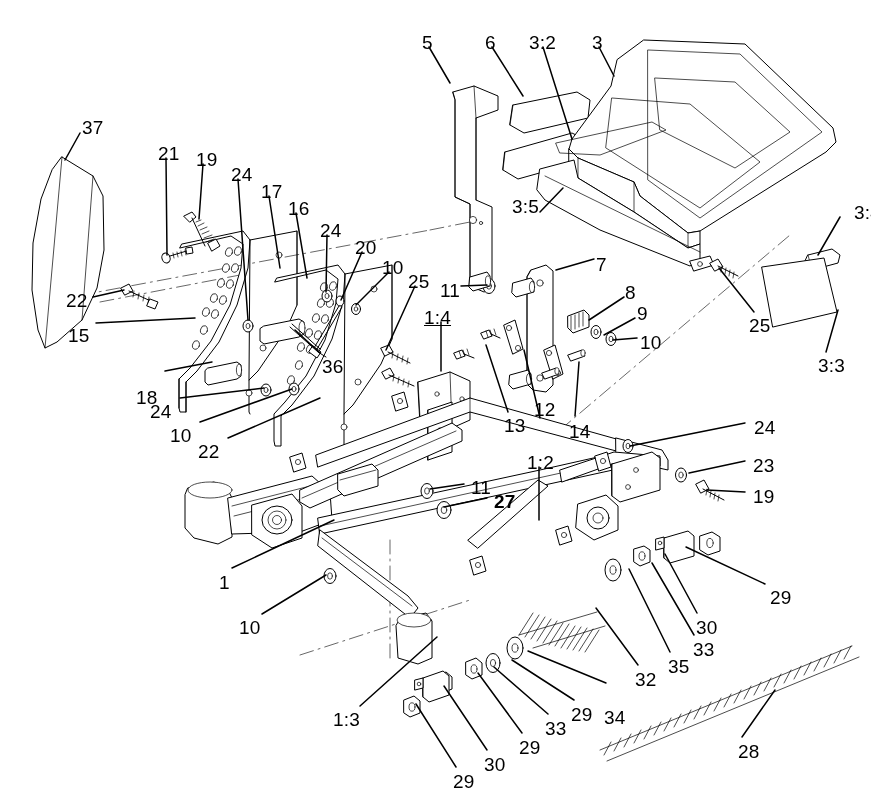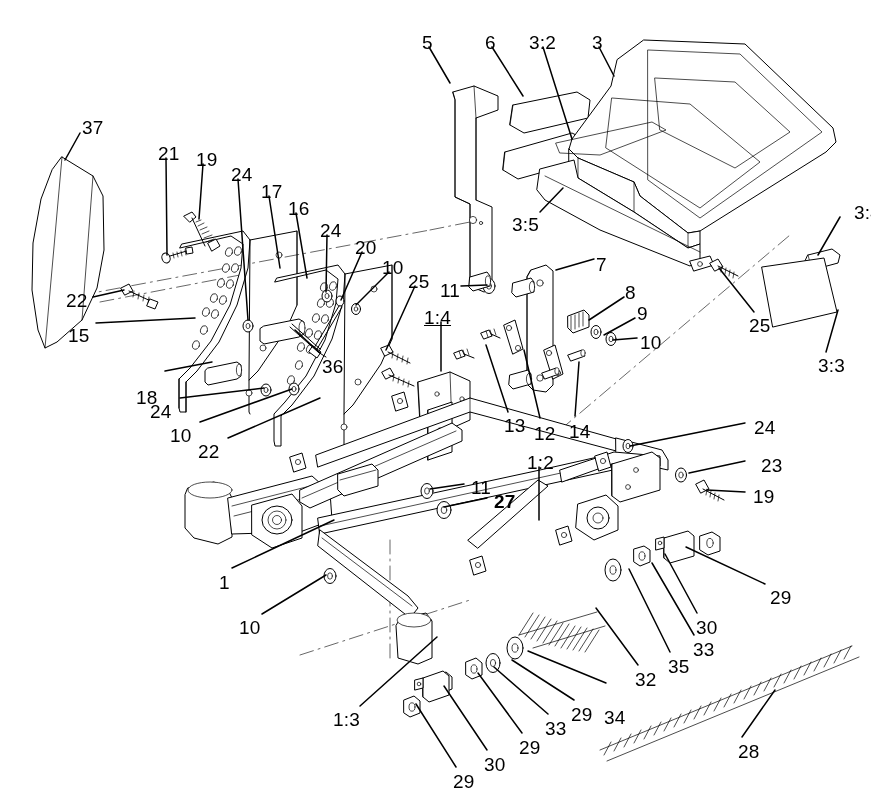--- a/index.html
+++ b/index.html
@@ -573,36 +573,36 @@
       <div class="callout-label" style="left: 68px; top: 326px;">15</div>
       <div class="callout-label" style="left: 136px; top: 375px; margin-top: 13px;">18</div>
       <div class="callout-label" style="left: 150px; top: 402px;">24</div>
       <div class="callout-label" style="left: 170px; top: 426px;">10</div>
       <div class="callout-label" style="left: 198px; top: 442px;">22</div>
       <div class="callout-label" style="left: 322px; top: 357px;">36</div>
       <div class="callout-label" style="left: 422px; top: 33px;">5</div>
       <div class="callout-label" style="left: 485px; top: 33px;">6</div>
       <div class="callout-label" style="left: 529px; top: 33px;">3:2</div>
       <div class="callout-label" style="left: 592px; top: 33px;">3</div>
-      <div class="callout-label" style="left: 512px; top: 215px;">3:5</div>
+      <div class="callout-label" style="left: 512px; top: 197px;">3:5</div>
       <div class="callout-label" style="left: 854px; top: 203px;">3:4</div>
       <div class="callout-label" style="left: 818px; top: 356px;">3:3</div>
       <div class="callout-label" style="left: 749px; top: 316px;">25</div>
       <div class="callout-label" style="left: 596px; top: 255px;">7</div>
       <div class="callout-label" style="left: 625px; top: 283px;">8</div>
       <div class="callout-label" style="left: 637px; top: 304px;">9</div>
       <div class="callout-label" style="left: 640px; top: 333px;">10</div>
       <div class="callout-label" style="left: 440px; top: 281px;">11</div>
       <div class="callout-label" style="left: 424px; top: 308px; text-decoration: underline;">1:4</div>
       <div class="callout-label" style="left: 504px; top: 416px;">13</div>
-      <div class="callout-label" style="left: 534px; top: 424px;">12</div>
+      <div class="callout-label" style="left: 534px; top: 400px;">12</div>
       <div class="callout-label" style="left: 569px; top: 422px;">14</div>
       <div class="callout-label" style="left: 527px; top: 453px;">1:2</div>
       <div class="callout-label" style="left: 754px; top: 418px;">24</div>
-      <div class="callout-label" style="left: 753px; top: 456px; margin-left: 8px;">23</div>
+      <div class="callout-label" style="left: 753px; top: 456px;">23</div>
       <div class="callout-label" style="left: 753px; top: 487px;">19</div>
       <div class="callout-label" style="left: 471px; top: 478px;">11</div>
       <div class="callout-label" style="left: 494px; top: 492px; font-weight: bold;">27</div>
       <div class="callout-label" style="left: 219px; top: 573px;">1</div>
       <div class="callout-label" style="left: 239px; top: 618px;">10</div>
       <div class="callout-label" style="left: 333px; top: 710px;">1:3</div>
       <div class="callout-label" style="left: 770px; top: 588px;">29</div>
       <div class="callout-label" style="left: 696px; top: 618px;">30</div>
       <div class="callout-label" style="left: 693px; top: 640px;">33</div>
       <div class="callout-label" style="left: 668px; top: 657px;">35</div>

